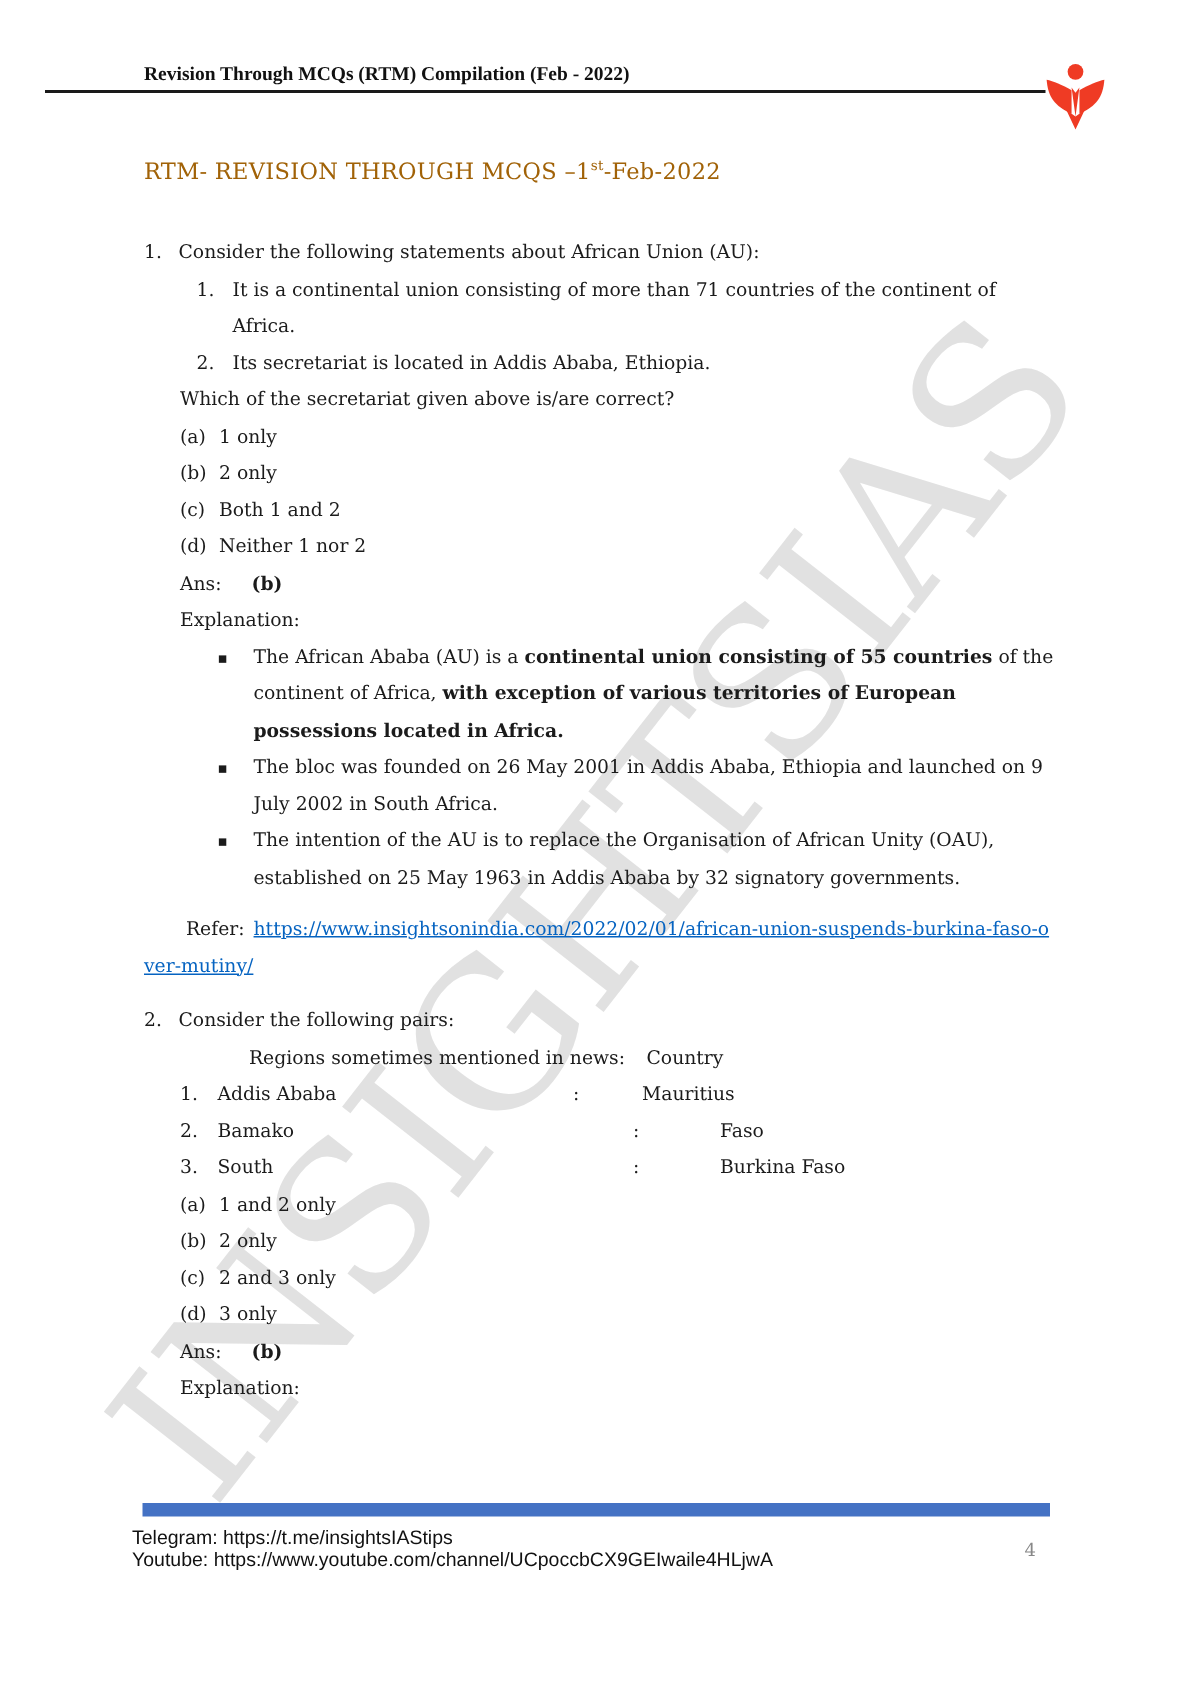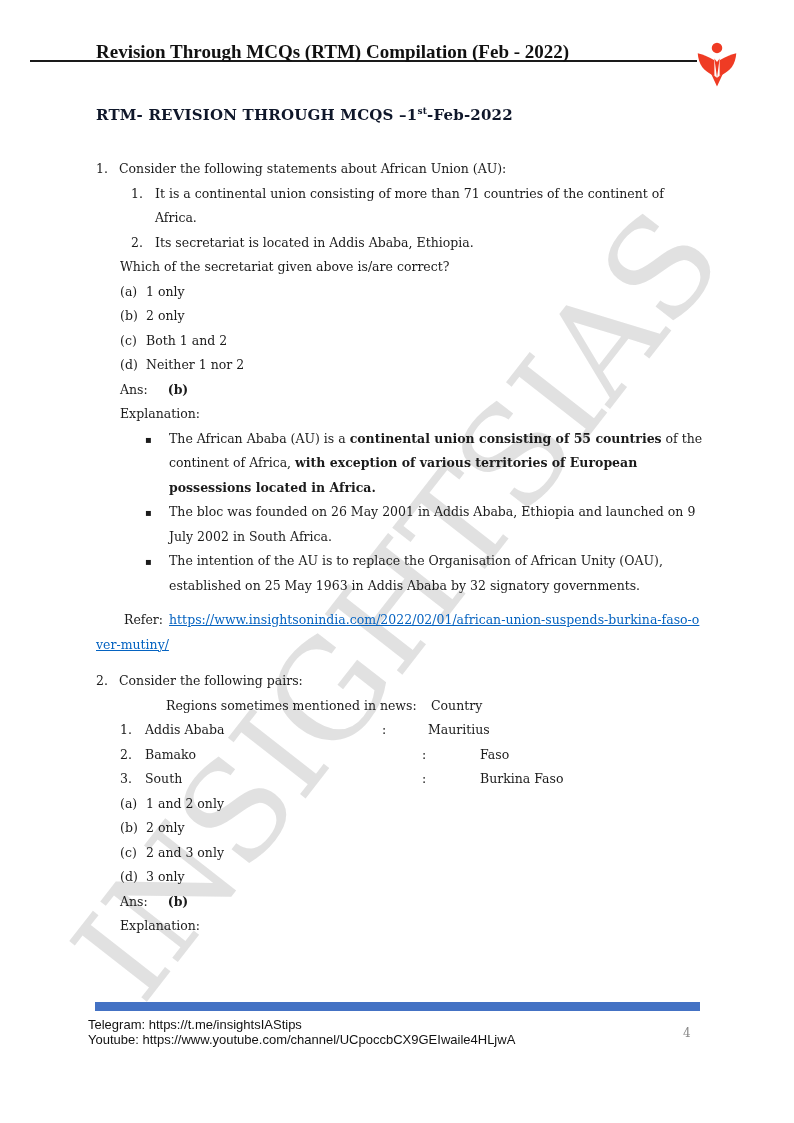--- a/index.html
+++ b/index.html
@@ -11,30 +11,30 @@
     position:absolute; left:50%; top:54%;
     transform:translate(-50%,-50%) rotate(-52deg);
     font-family:"DejaVu Serif", serif;
     font-size:135px; letter-spacing:-2px; white-space:nowrap;
     color:#c9c9c9; opacity:0.55; z-index:0; user-select:none;
   }
 
   
   .hdr-title {
     position:absolute; left:96px; top:41px; z-index:2;
-    font-family:"Liberation Serif", serif; font-weight:bold; font-size:19px; color:#111;
+    font-family:"Liberation Serif", serif; font-weight:bold; font-size:13px; color:#111;
   }
   .hdr-rule { position:absolute; left:30px; top:60px; width:667px; border-top:2px solid #1a1a1a; z-index:1; }
   .logo { position:absolute; left:696px; top:40px; width:42px; height:49px; z-index:2; }
 
   
   .main { position:absolute; left:96px; top:100px; width:608px; z-index:1; font-size:12.5px; line-height:24.5px; }
 
   .rtm-heading {
-    font-weight:bold; font-size:15px; color:#0f172a; letter-spacing:0.2px;
+    font-weight:normal; font-size:15px; color:#a16207; letter-spacing:0.2px;
     line-height:22px; margin-bottom:31px;
   }
   .rtm-heading sup { font-size:9px; }
 
   .q-row { display:flex; }
   .q-num { flex:none; width:23px; }
   .stmt { margin-left:35px; display:flex; }
   .stmt-num { flex:none; width:24px; }
   .indent1 { margin-left:24px; }
   .opt { margin-left:24px; display:flex; }

